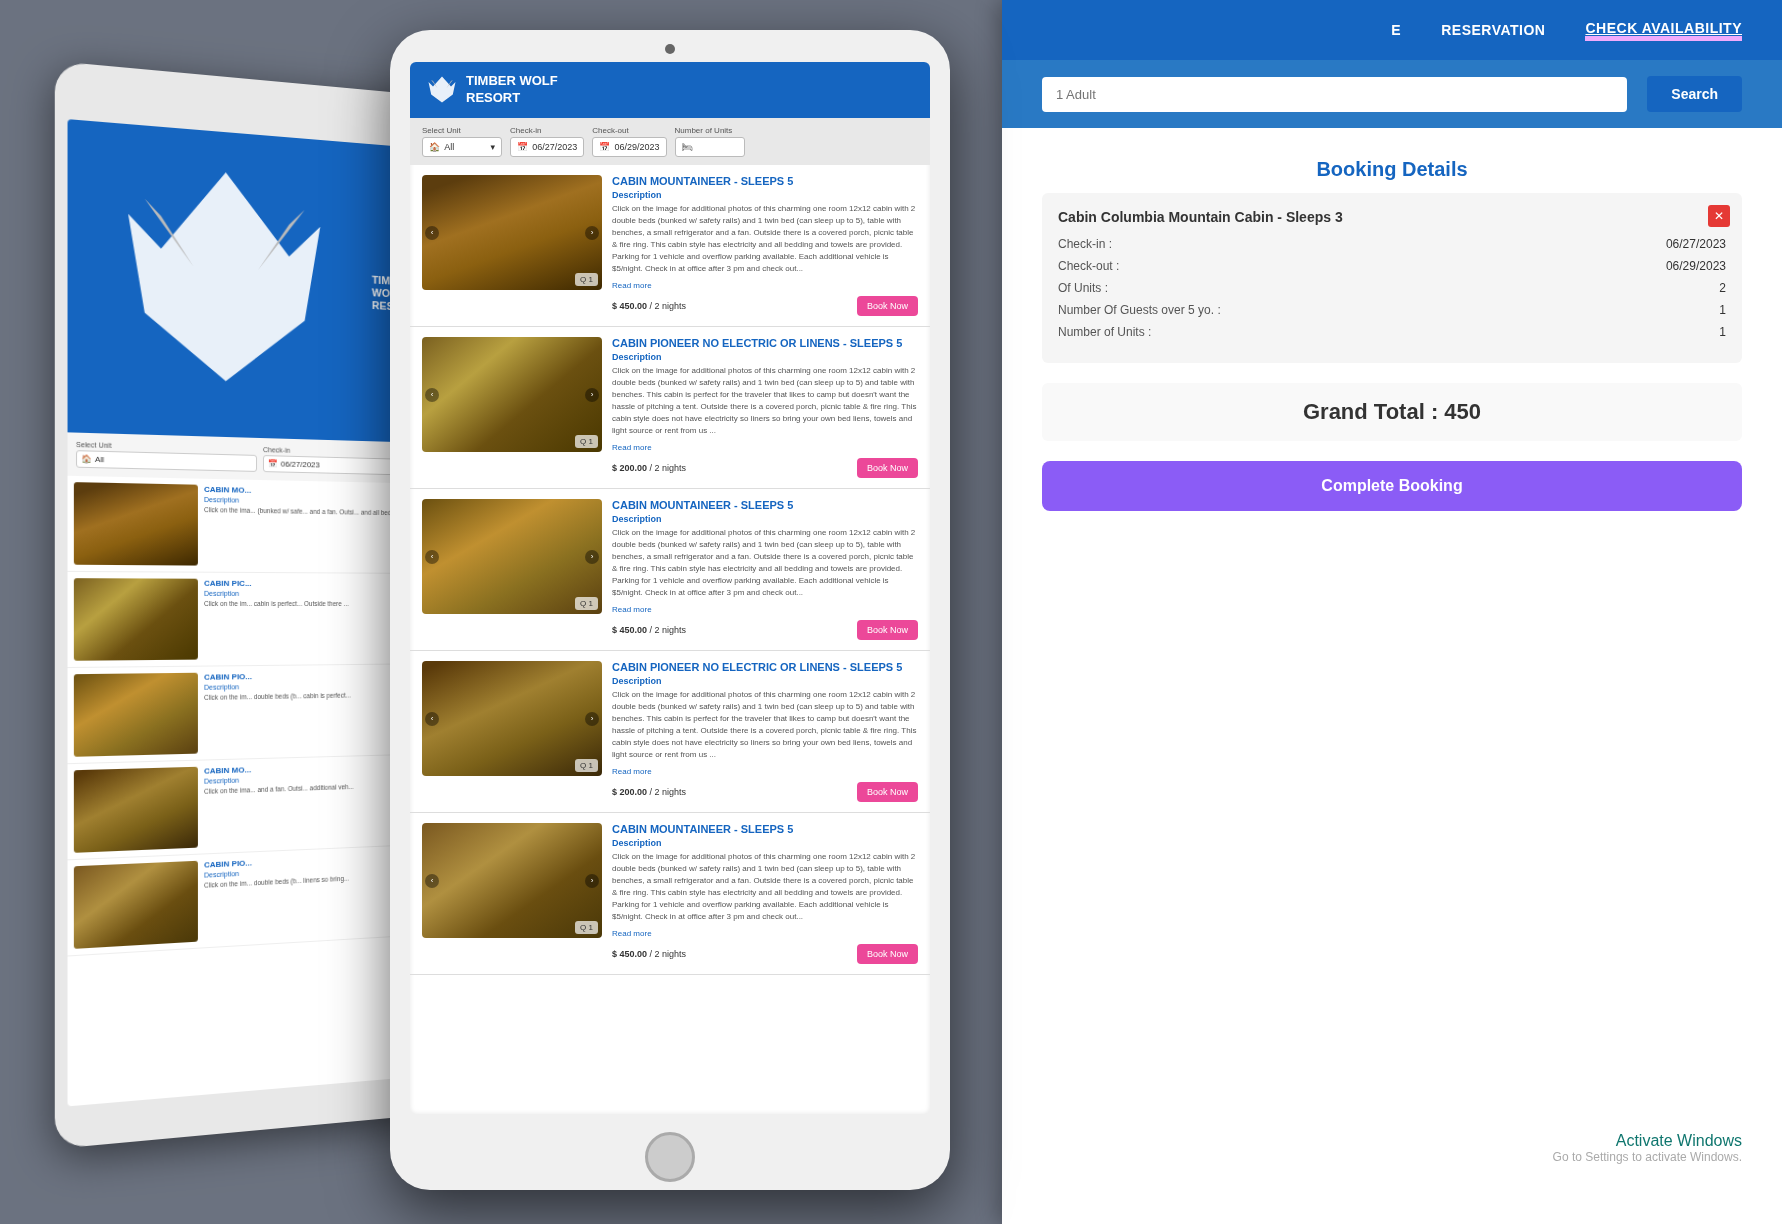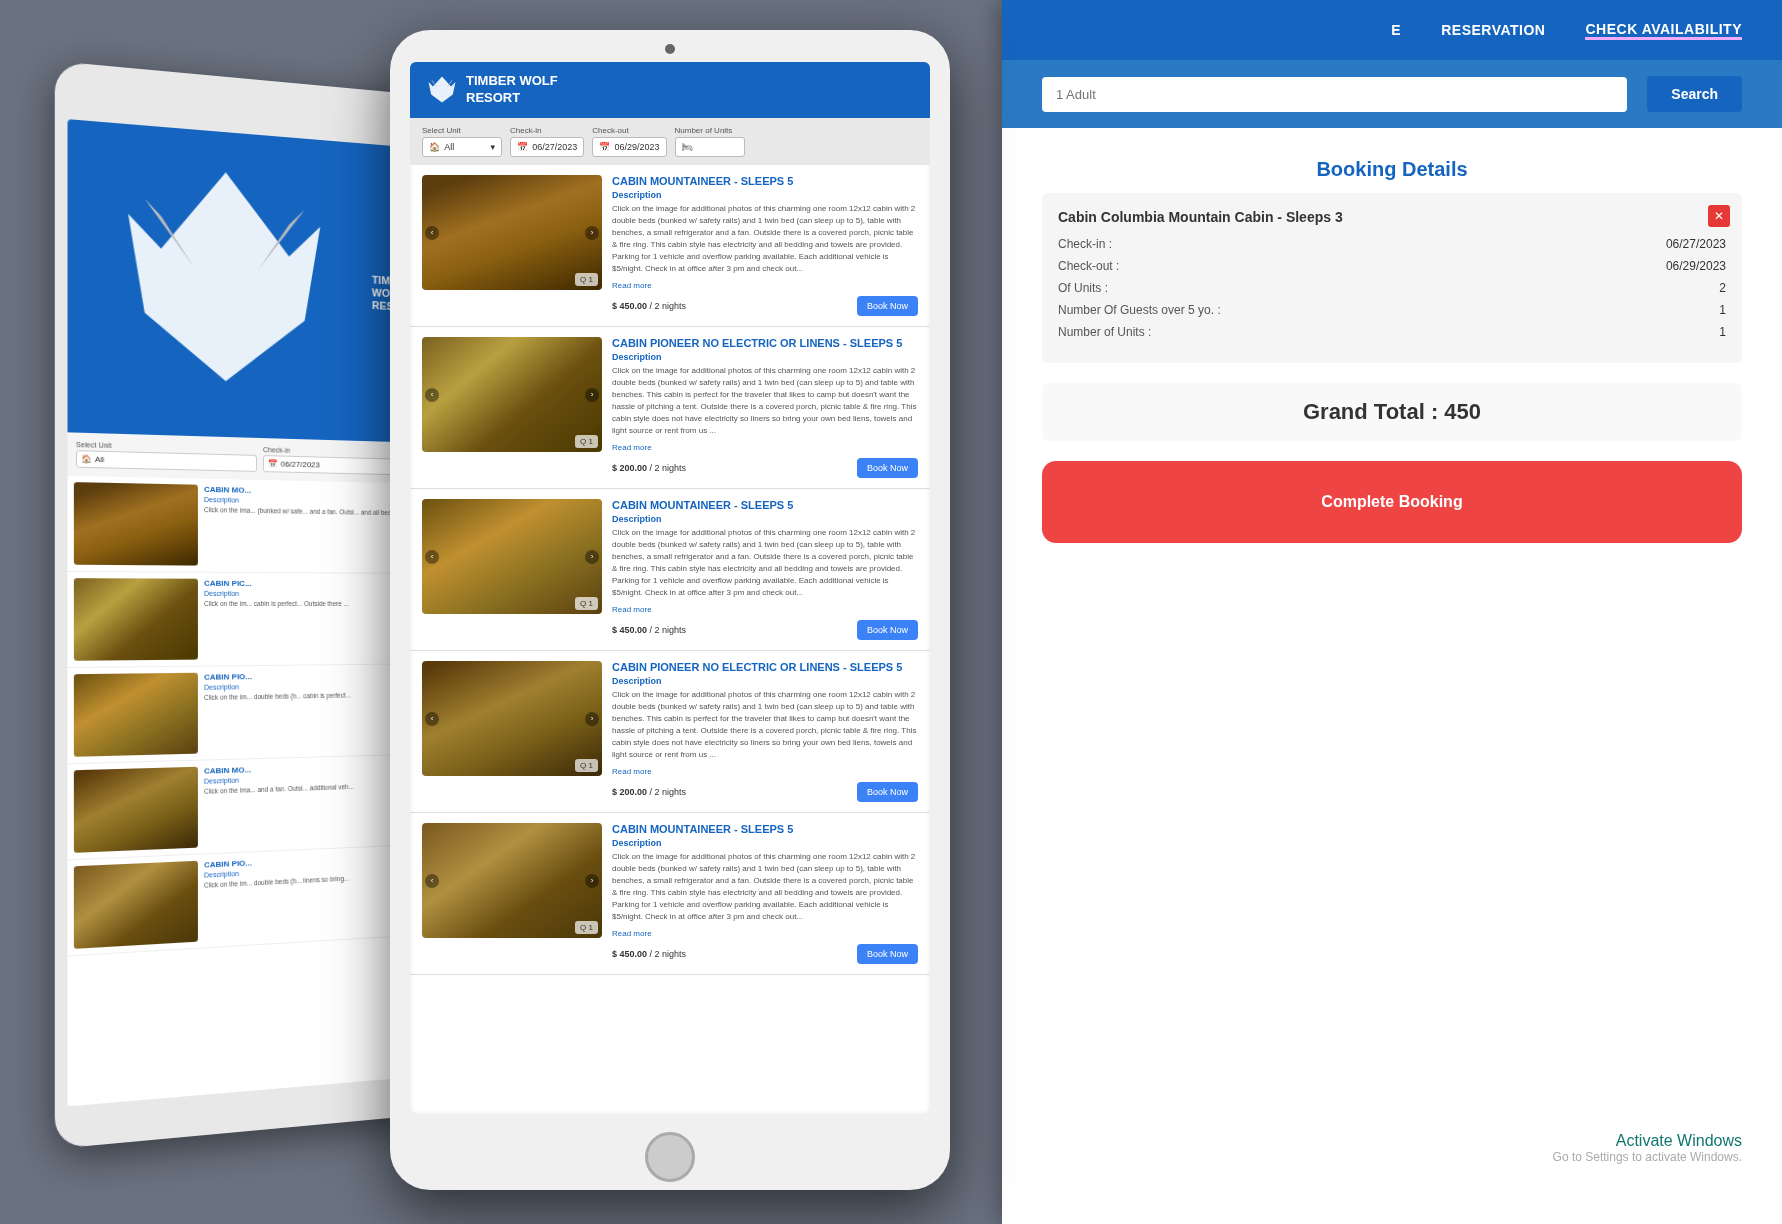--- a/index.html
+++ b/index.html
@@ -300,21 +300,21 @@
       margin-top: 6px;
     }
     .tf-card-price {
       font-size: 9px;
       color: #333;
     }
     .tf-card-price strong {
       color: #333;
     }
     .tf-book-btn {
-      background: #3b82f6;
+      background: #ec4899;
       color: #fff;
       border: none;
       border-radius: 4px;
       padding: 5px 10px;
       font-size: 9px;
       cursor: pointer;
     }
 
     
     .right-panel {
@@ -337,21 +337,22 @@
       gap: 40px;
     }
     .rp-nav-item {
       color: #fff;
       font-size: 14px;
       font-weight: bold;
       letter-spacing: 0.5px;
       cursor: pointer;
     }
     .rp-nav-item.active {
-      border-bottom: 3px solid #f0abfc;
+      border-bottom: 5px solid #f0abfc;
+      text-decoration: underline;
     }
     .rp-search-bar {
       background: #2979c4;
       padding: 16px 40px;
       display: flex;
       align-items: center;
       gap: 20px;
     }
     .rp-search-input {
       flex: 1;
@@ -430,25 +431,25 @@
       font-size: 22px;
       font-weight: bold;
       color: #333;
       text-align: center;
       margin: 20px 0;
       padding: 16px;
       background: #f9f9f9;
       border-radius: 6px;
     }
     .rp-complete-btn {
-      background: #ef4444;
+      background: #8b5cf6;
       color: #fff;
       border: none;
-      border-radius: 14px;
-      padding: 32px;
+      border-radius: 8px;
+      padding: 16px;
       width: 100%;
       font-size: 16px;
       font-weight: bold;
       cursor: pointer;
       text-align: center;
     }
     .rp-activate-windows {
       position: absolute;
       bottom: 60px;
       right: 40px;

